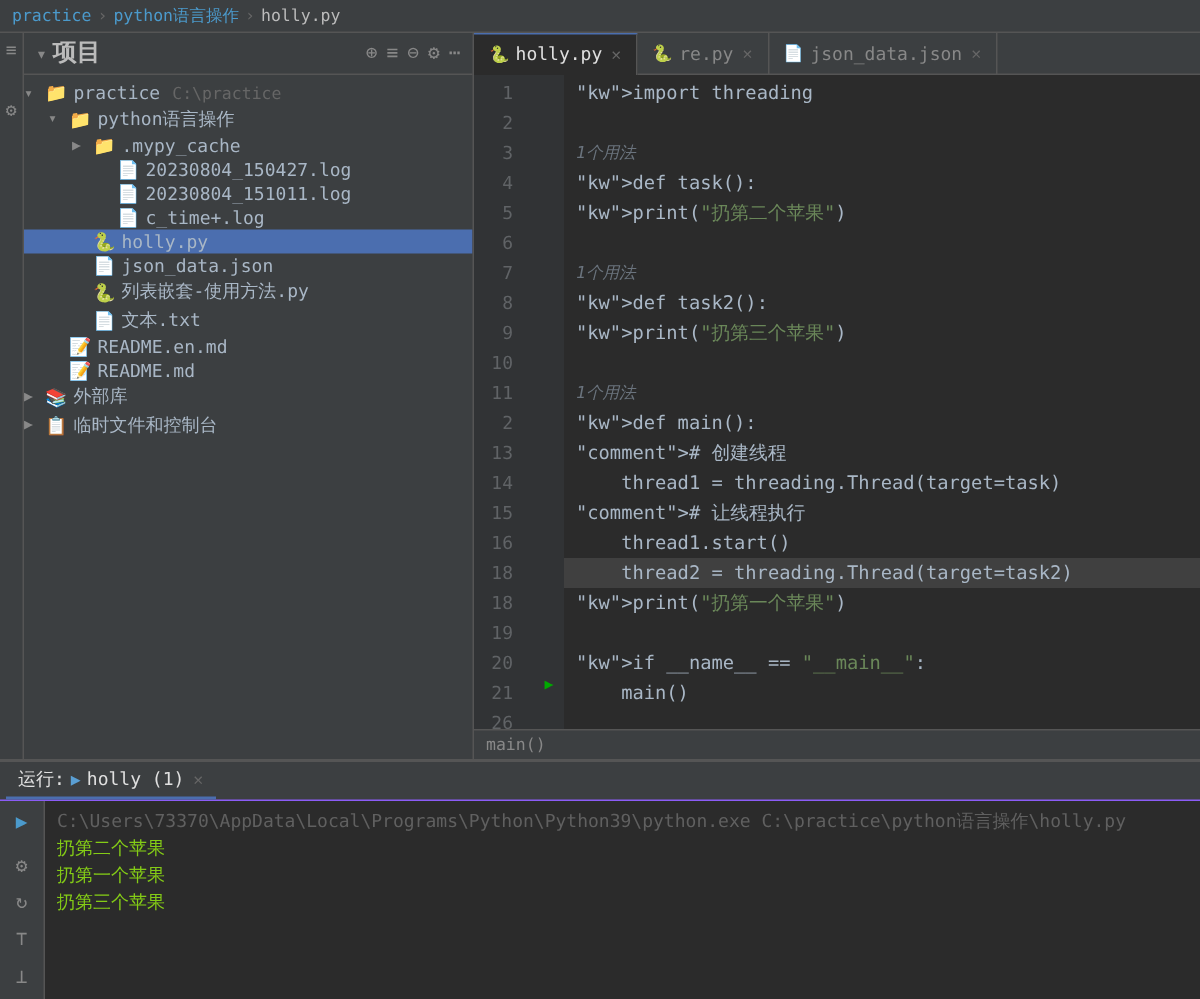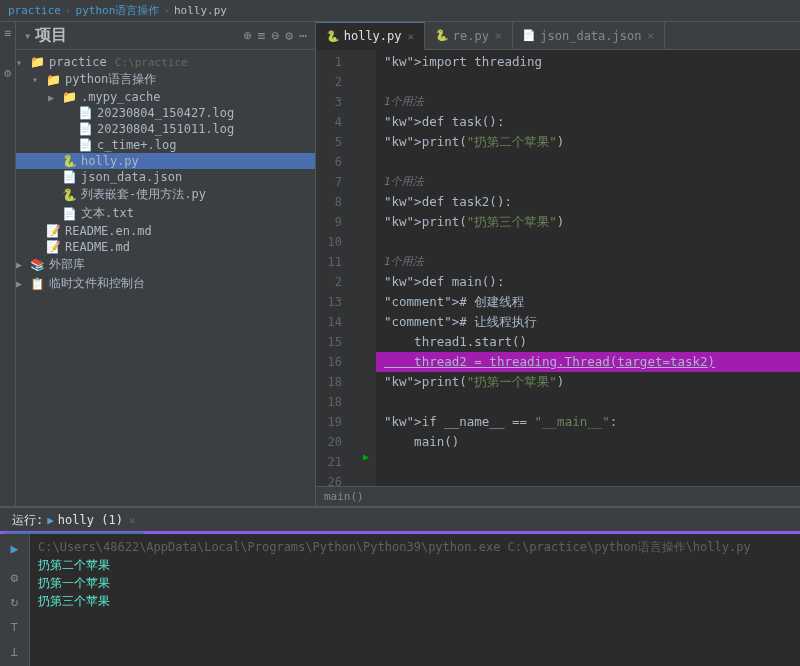--- a/index.html
+++ b/index.html
@@ -38,42 +38,42 @@
     .tab.active { background: #2b2b2b; color: #e0e0e0; border-top: 1px solid #4b6eaf; }
     .tab .tab-icon { font-size: 11px; }
     .tab .close-btn { color: #666; font-size: 11px; margin-left: 2px; }
 
     
     .code-editor { flex: 1; display: flex; overflow: hidden; background: #2b2b2b; }
     .line-numbers { width: 40px; background: #313335; text-align: right; padding: 0 6px 0 0; color: #606366; font-size: 12px; line-height: 20px; overflow: hidden; flex-shrink: 0; user-select: none; padding-top: 2px; }
     .line-number { height: 20px; display: flex; align-items: center; justify-content: flex-end; padding-right: 8px; font-size: 12px; }
     .code-content { flex: 1; overflow-y: auto; overflow-x: auto; padding: 2px 0; }
     .code-line { height: 20px; display: flex; align-items: center; padding: 0 8px; font-size: 12.5px; line-height: 20px; white-space: pre; font-family: 'Consolas', monospace; }
-    .code-line.highlighted-line { background: #a21caf; text-decoration: underline; }
+    .code-line.highlighted-line { background: #404040; }
     .code-line .str { color: #6a8759; }
     .code-line .hint { color: #6a737d; font-size: 11px; font-style: italic; }
 
     
     .gutter { width: 20px; flex-shrink: 0; background: #313335; display: flex; flex-direction: column; }
     .gutter-row { height: 20px; display: flex; align-items: center; justify-content: center; font-size: 10px; color: #888; }
 
     
     .editor-status { height: 20px; background: #3c3f41; border-top: 1px solid #555; display: flex; align-items: center; padding: 0 8px; font-size: 11px; color: #888; flex-shrink: 0; }
 
     
     .bottom-panel { height: 160px; background: #2b2b2b; border-top: 2px solid #555; display: flex; flex-direction: column; flex-shrink: 0; }
-    .panel-tabs { display: flex; align-items: flex-start; background: #3c3f41; border-bottom: 3px solid #8b5cf6; height: 26px; padding: 0 4px; }
+    .panel-tabs { display: flex; align-items: flex-end; background: #3c3f41; border-bottom: 1px solid #8b5cf6; height: 26px; padding: 0 4px; }
     .panel-tab { display: flex; align-items: center; padding: 0 8px; height: 26px; cursor: pointer; font-size: 12px; color: #888; gap: 4px; }
     .panel-tab.active { color: #e0e0e0; border-bottom: 2px solid #4b6eaf; }
     .panel-content { flex: 1; display: flex; overflow: hidden; }
     .panel-sidebar { width: 30px; background: #3c3f41; border-right: 1px solid #555; display: flex; flex-direction: column; align-items: center; padding: 4px 0; gap: 4px; flex-shrink: 0; }
     .panel-side-btn { width: 22px; height: 22px; display: flex; align-items: center; justify-content: center; cursor: pointer; color: #888; font-size: 13px; border-radius: 2px; }
     .panel-side-btn.active { color: #4b9acc; }
     .panel-output { flex: 1; overflow-y: auto; padding: 4px 8px; font-size: 12px; font-family: 'Consolas', monospace; }
-    .output-line { line-height: 18px; color: #5eead4; }
+    .output-line { line-height: 18px; color: #84cc16; }
     .output-line.cmd { color: #606060; }
     .output-line.finished { color: #606060; }
 
     
     .left-icons { width: 16px; background: #3c3f41; border-right: 1px solid #555; display: flex; flex-direction: column; align-items: center; padding: 4px 0; gap: 6px; flex-shrink: 0; }
     .left-icon { width: 14px; height: 14px; color: #888; font-size: 12px; display: flex; align-items: center; justify-content: center; cursor: pointer; }
   </style>
 </head>
 <body>
 
@@ -281,20 +281,21 @@
           <div class="code-line"><span class="&lt;span">"kw"</span>&gt;def task():</div>
           <div class="code-line">    <span class="&lt;span">"kw"</span>&gt;print(<span class="str">"扔第二个苹果"</span>)</div>
           <div class="code-line">&nbsp;</div>
           <div class="code-line"><span class="hint">1个用法</span></div>
           <div class="code-line"><span class="&lt;span">"kw"</span>&gt;def task2():</div>
           <div class="code-line">    <span class="&lt;span">"kw"</span>&gt;print(<span class="str">"扔第三个苹果"</span>)</div>
           <div class="code-line">&nbsp;</div>
           <div class="code-line"><span class="hint">1个用法</span></div>
           <div class="code-line"><span class="&lt;span">"kw"</span>&gt;def main():</div>
           <div class="code-line">    <span class="&lt;span">"comment"</span>&gt;# 创建线程</div>
+          <div class="code-line">    thread1 = threading.Thread(target=task)</div>
           <div class="code-line">    <span class="&lt;span">"comment"</span>&gt;# 让线程执行</div>
           <div class="code-line">    thread1.start()</div>
           <div class="code-line highlighted-line">    thread2 = threading.Thread(target=task2)</div>
           <div class="code-line">    <span class="&lt;span">"kw"</span>&gt;print(<span class="str">"扔第一个苹果"</span>)</div>
           <div class="code-line">&nbsp;</div>
           <div class="code-line"><span class="&lt;span">"kw"</span>&gt;if __name__ == <span class="str">"__main__"</span>:</div>
           <div class="code-line">    main()</div>
         </div>
     </div>
 
@@ -315,20 +316,20 @@
   </div>
   <div class="panel-content">
     <div class="panel-sidebar">
       <div class="panel-side-btn active">▶</div>
       <div class="panel-side-btn" style="margin-top:4px;">⚙</div>
       <div class="panel-side-btn">↻</div>
       <div class="panel-side-btn">⊤</div>
       <div class="panel-side-btn">⊥</div>
     </div>
     <div class="panel-output" id="panel-output">
-        <div class="output-line cmd">C:\Users\48622\AppData\Local\Programs\Python\Python39\python.exe C:\practice\python语言操作\holly.py</div>
+        <div class="output-line cmd">C:\Users\73370\AppData\Local\Programs\Python\Python39\python.exe C:\practice\python语言操作\holly.py</div>
         <div class="output-line normal">扔第二个苹果</div>
         <div class="output-line normal">扔第一个苹果</div>
         <div class="output-line normal">扔第三个苹果</div>
         <div class="output-line normal">&nbsp;</div>
       </div>
   </div>
 </div>
 
 </body></html>

